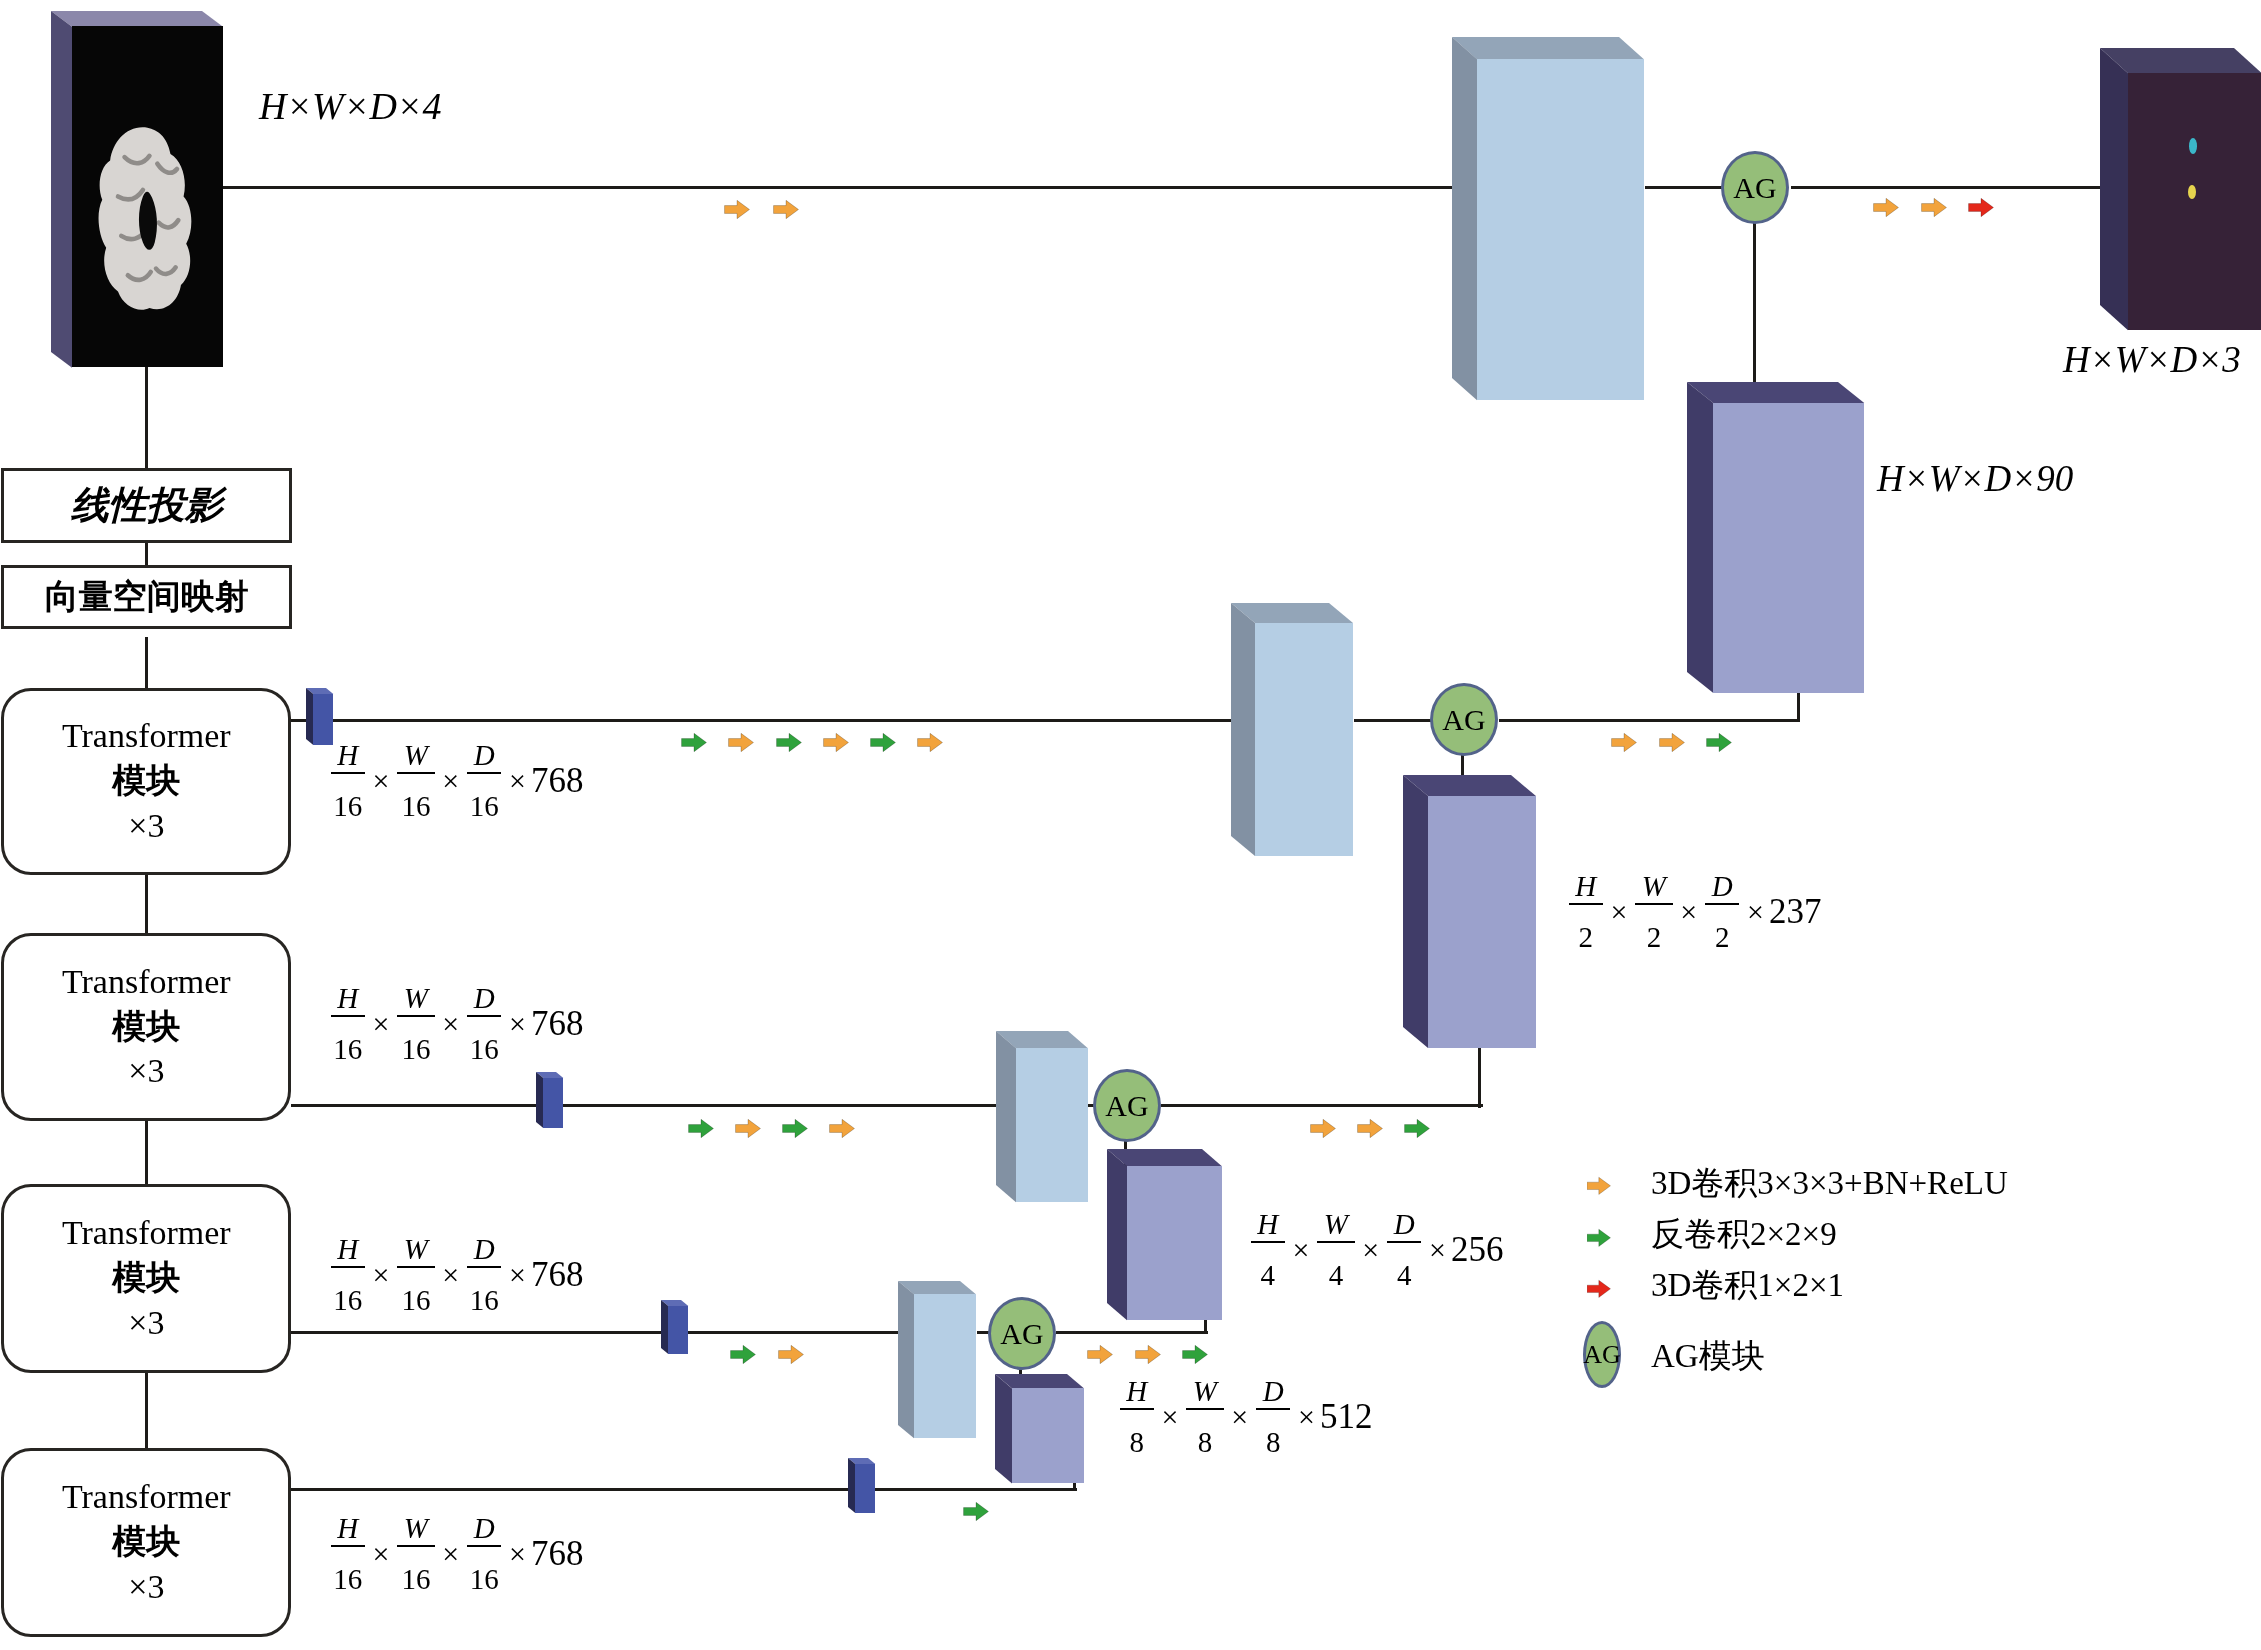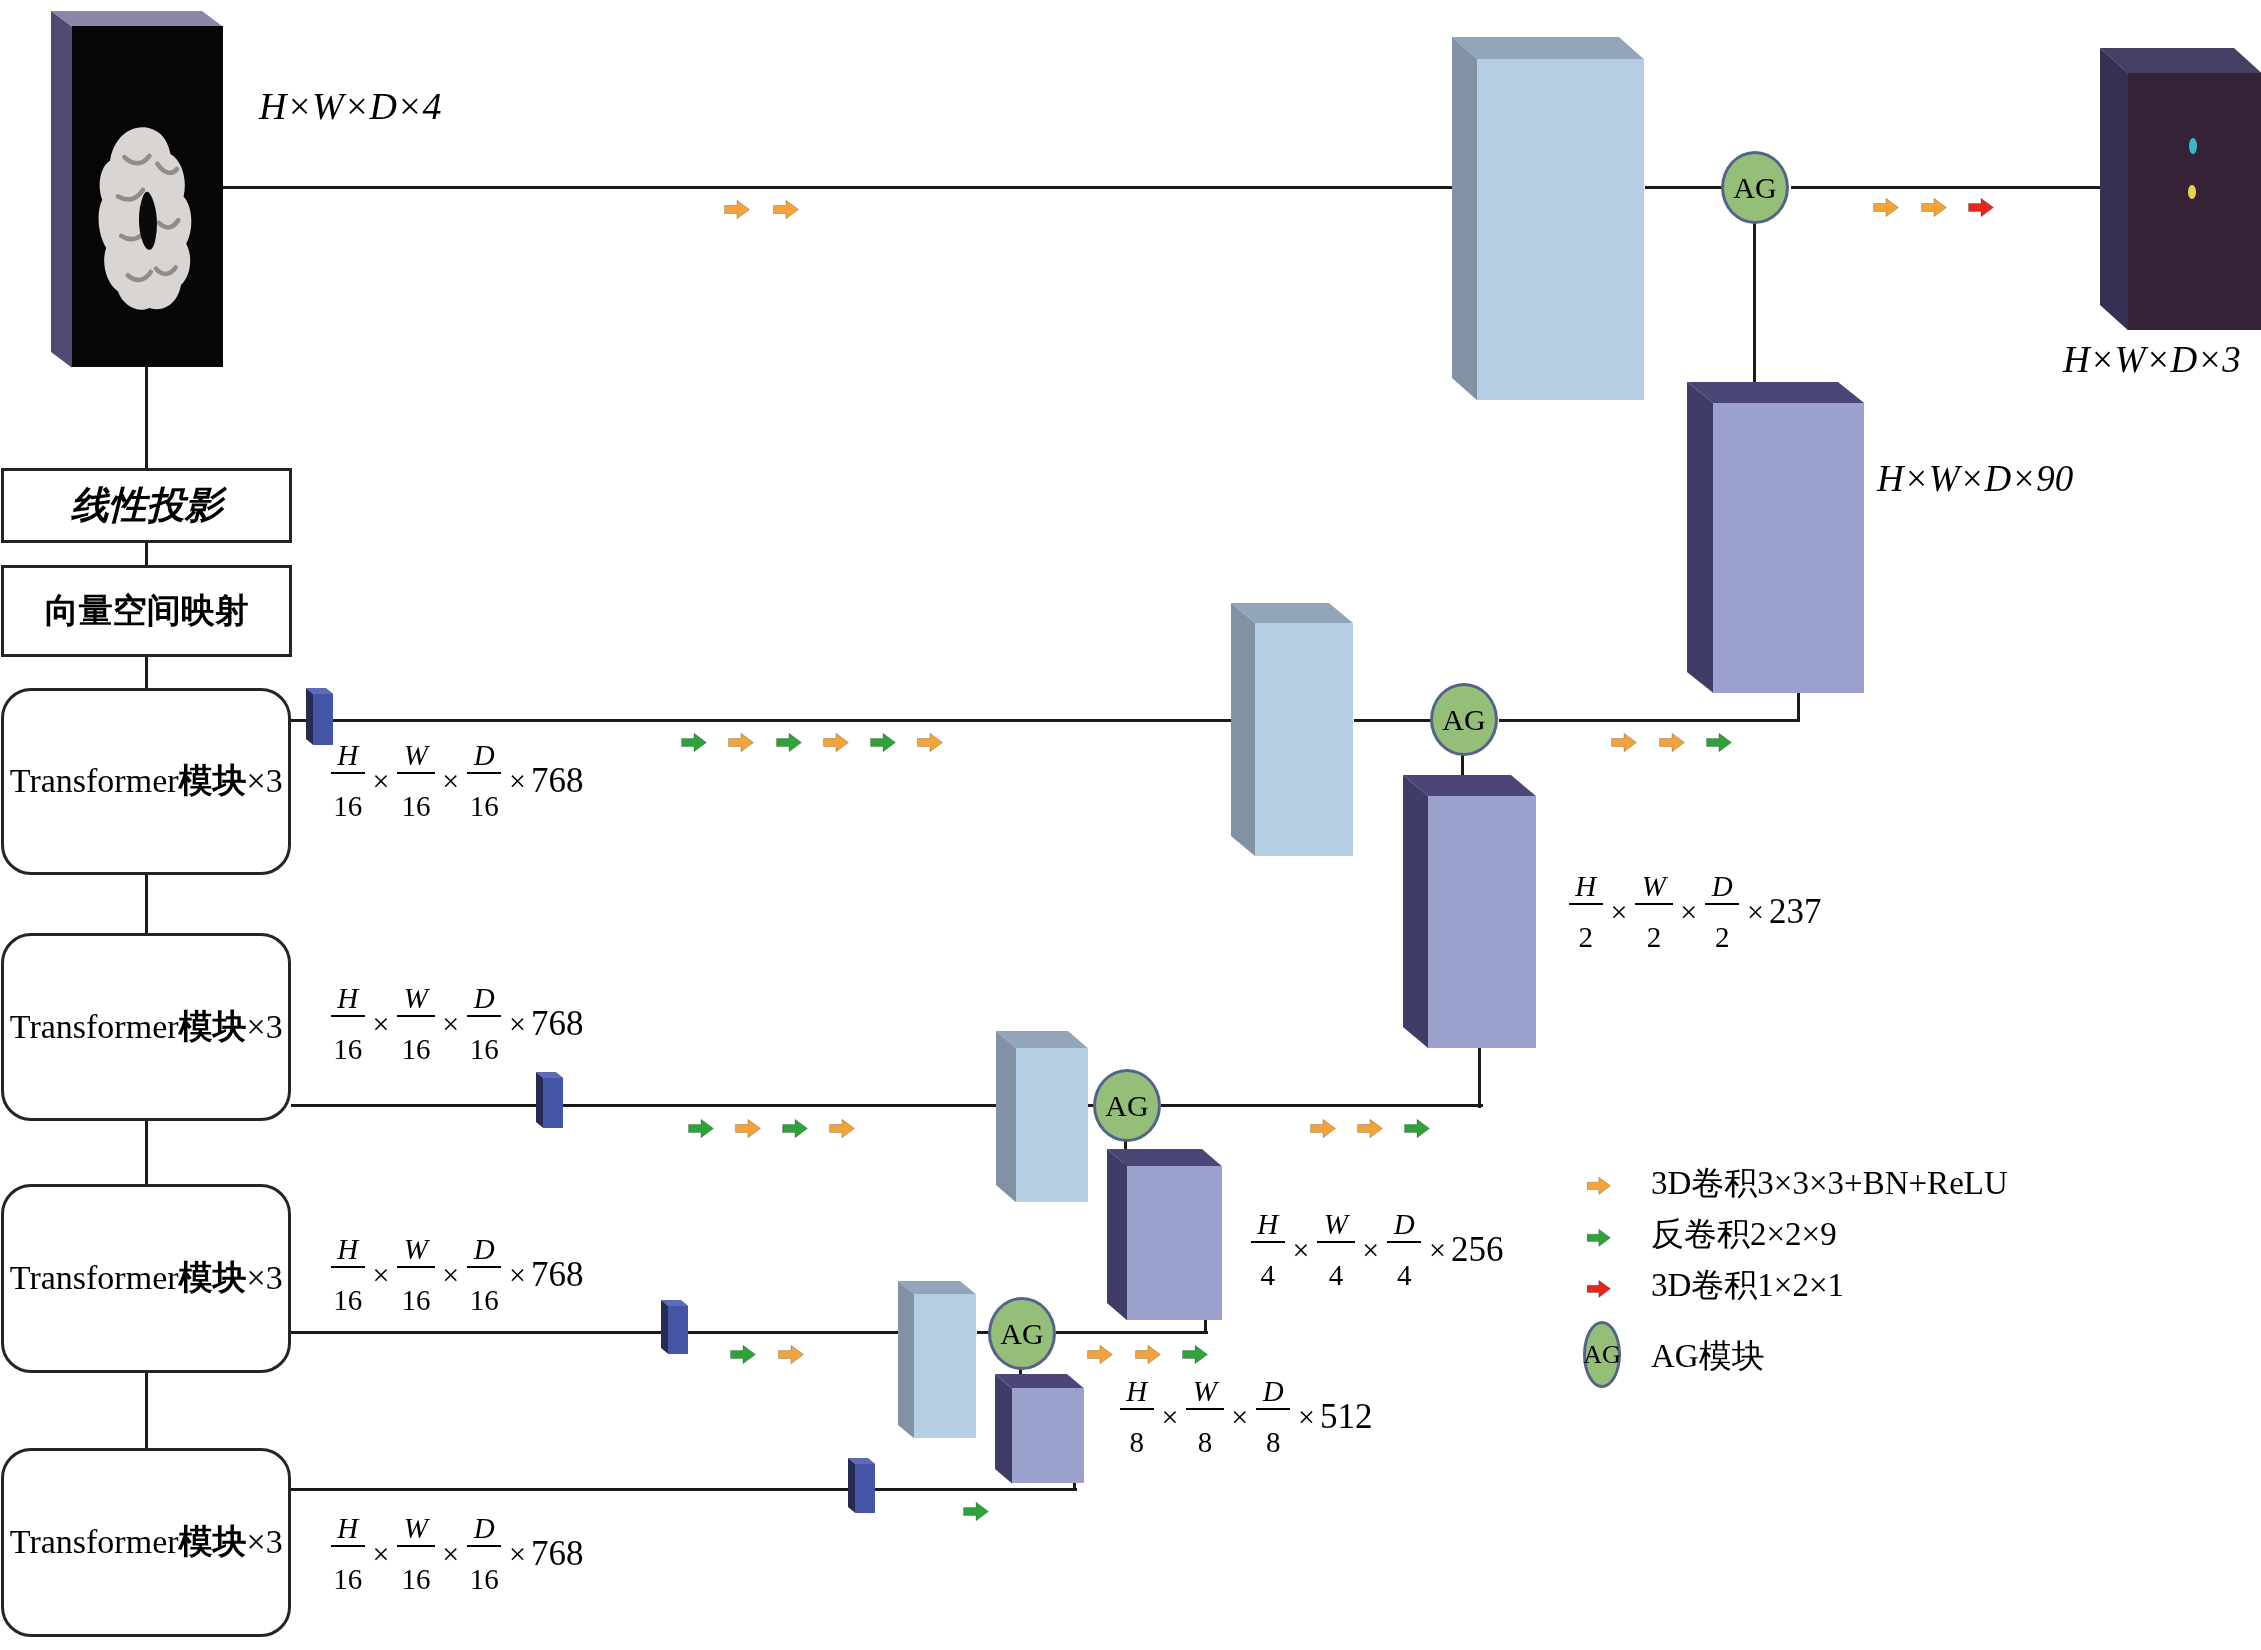--- a/index.html
+++ b/index.html
@@ -7,21 +7,21 @@
           font-family:"Liberation Serif","DejaVu Serif",serif;color:#000;}
   
   .hline{position:absolute;height:3.3px;background:#1d1b18;}
   .vline{position:absolute;width:3.3px;background:#1d1b18;}
   
   .slab{position:absolute;}
   .slab .f{position:absolute;transform-origin:0 0;}
   
   .fbox{position:absolute;background:#fff;border:3.3px solid #272522;box-sizing:border-box;
         display:flex;align-items:center;justify-content:center;text-align:center;}
-  .fbox.round{border-radius:30px;flex-direction:row;line-height:1.32;}
+  .fbox.round{border-radius:30px;flex-direction:column;line-height:1.32;}
   .cjk{font-weight:700;}
   .box-lg{font-size:38px;font-style:italic;}
   .box-md{font-size:34px;}
   
   .ag{position:absolute;width:68px;height:73px;border-radius:50%;background:#95BE79;
       border:3.3px solid #53638A;box-sizing:border-box;display:flex;align-items:center;
       justify-content:center;font-size:30px;}
   .ag.small{width:38px;height:67px;font-size:26px;}
   
   .arw{position:absolute;width:26px;height:21px;}
@@ -165,21 +165,21 @@
       <div class="f" style="left:0;top:0;width:7.2px;height:49px;background:#272A52;transform:skewY(39.28940686250036deg)"></div>
       <div class="f" style="left:7.2px;top:5.9px;width:19.7px;height:49px;background:#4455A6"></div>
     </div>
 
   <div class="dot" style="left:2189px;top:138px;width:7.9px;height:15.7px;background:#3BB7C9;"></div>
   <div class="dot" style="left:2188px;top:185px;width:7.9px;height:14.4px;background:#E6D44E;"></div>
 
   <div class="fbox box-lg cjk" style="left:1.3px;top:468px;width:291px;height:75px;">
     <span>线性投影</span>
   </div>
-  <div class="fbox box-md cjk" style="left:1.3px;top:565px;width:291px;height:92px;">
+  <div class="fbox box-md cjk" style="left:1.3px;top:565px;width:291px;height:64px;">
     <span>向量空间映射</span>
   </div>
 
   <div class="fbox round box-md" style="left:1.3px;top:688px;width:290px;height:187px;">
     <span>Transformer</span>
     <span class="cjk">模块</span>
     <span>×3</span>
   </div>
   <div class="fbox round box-md" style="left:1.3px;top:933px;width:290px;height:188px;">
     <span>Transformer</span>

